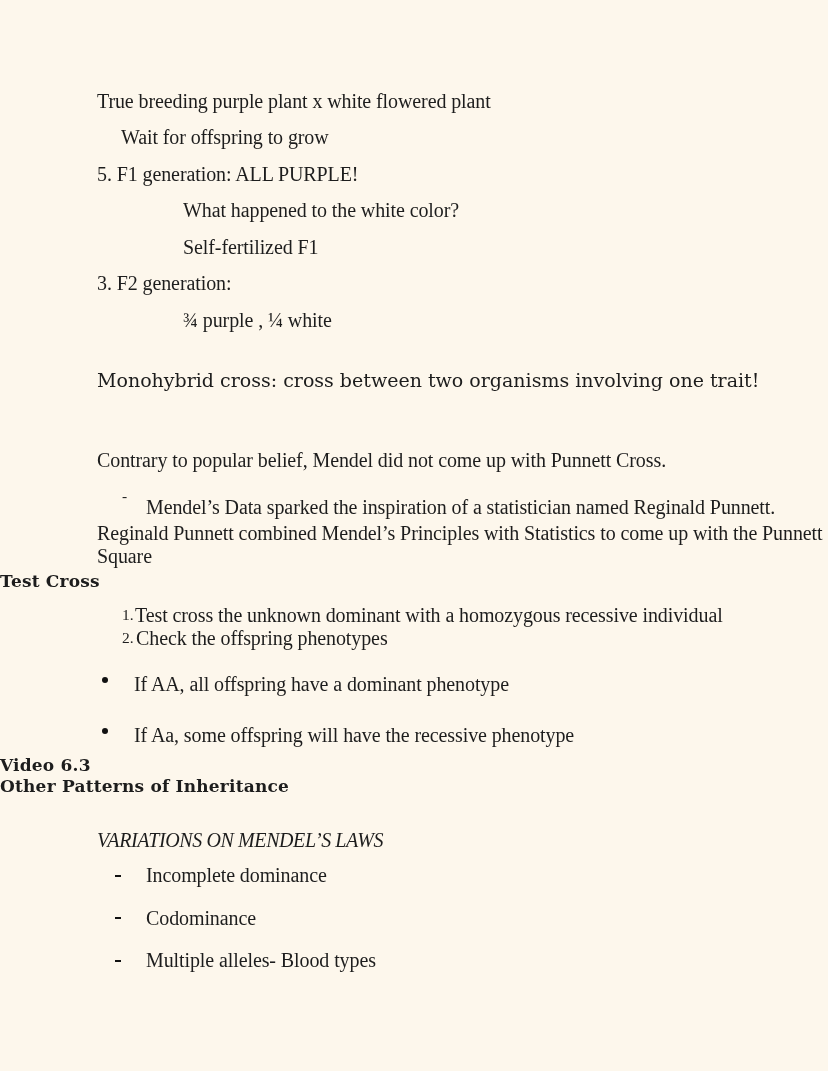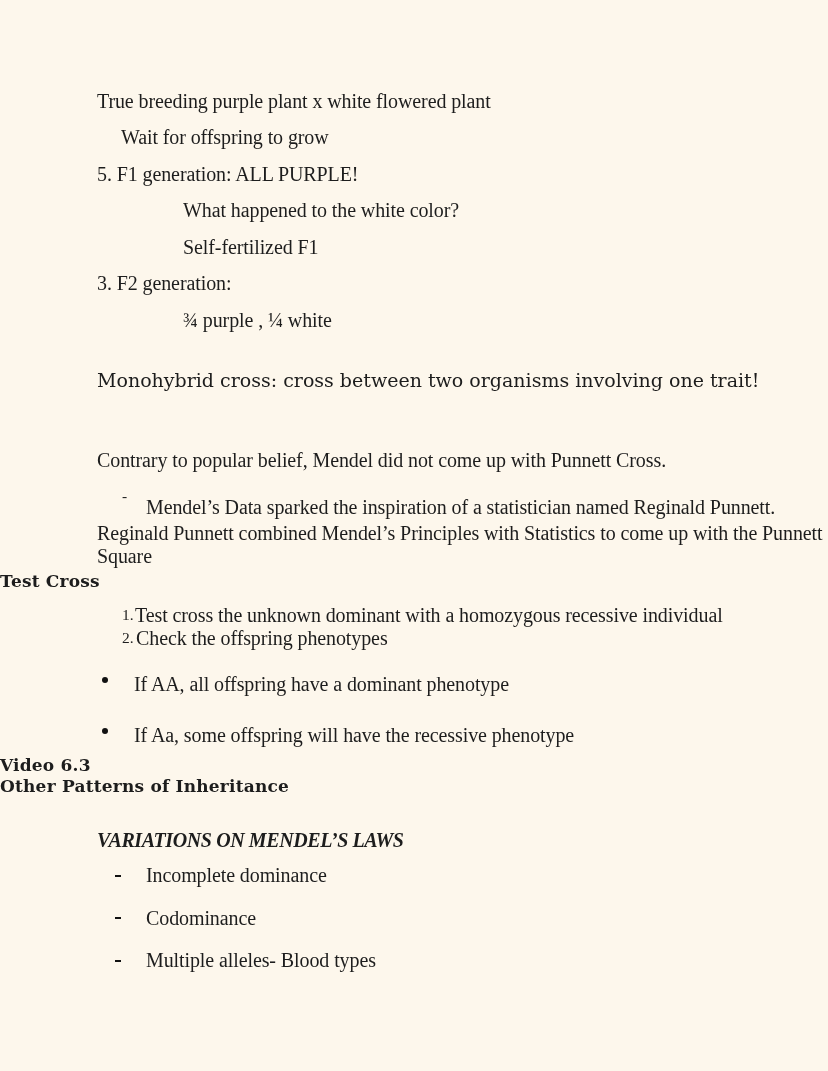--- a/index.html
+++ b/index.html
@@ -95,21 +95,21 @@
   <div>
     <span class="bullet-dot" style="left:102px; top:677px;"></span>
     <div class="line" style="left:134px; top:674px;">If AA, all offspring have a dominant phenotype</div>
     <span class="bullet-dot" style="left:102px; top:728px;"></span>
     <div class="line" style="left:134px; top:725px;">If Aa, some offspring will have the recessive phenotype</div>
   </div>
 
   <div class="heading" style="top:755px;">Video 6.3</div>
   <div class="heading" style="top:776px;">Other Patterns of Inheritance</div>
 
-  <div class="line italic" style="left:97px; top:830px;font-weight:bold;">VARIATIONS ON MENDEL’S LAWS</div>
+  <div class="line italic" style="left:97px; top:830px;">VARIATIONS ON MENDEL’S LAWS</div>
 
   <div>
     <span class="dash-bold" style="left:115px; top:875px;"></span>
     <div class="line" style="left:146px; top:865px;">Incomplete dominance</div>
     <span class="dash-bold" style="left:115px; top:917px;"></span>
     <div class="line" style="left:146px; top:908px;">Codominance</div>
     <span class="dash-bold" style="left:115px; top:960px;"></span>
     <div class="line" style="left:146px; top:950px;">Multiple alleles- Blood types</div>
   </div>
 

